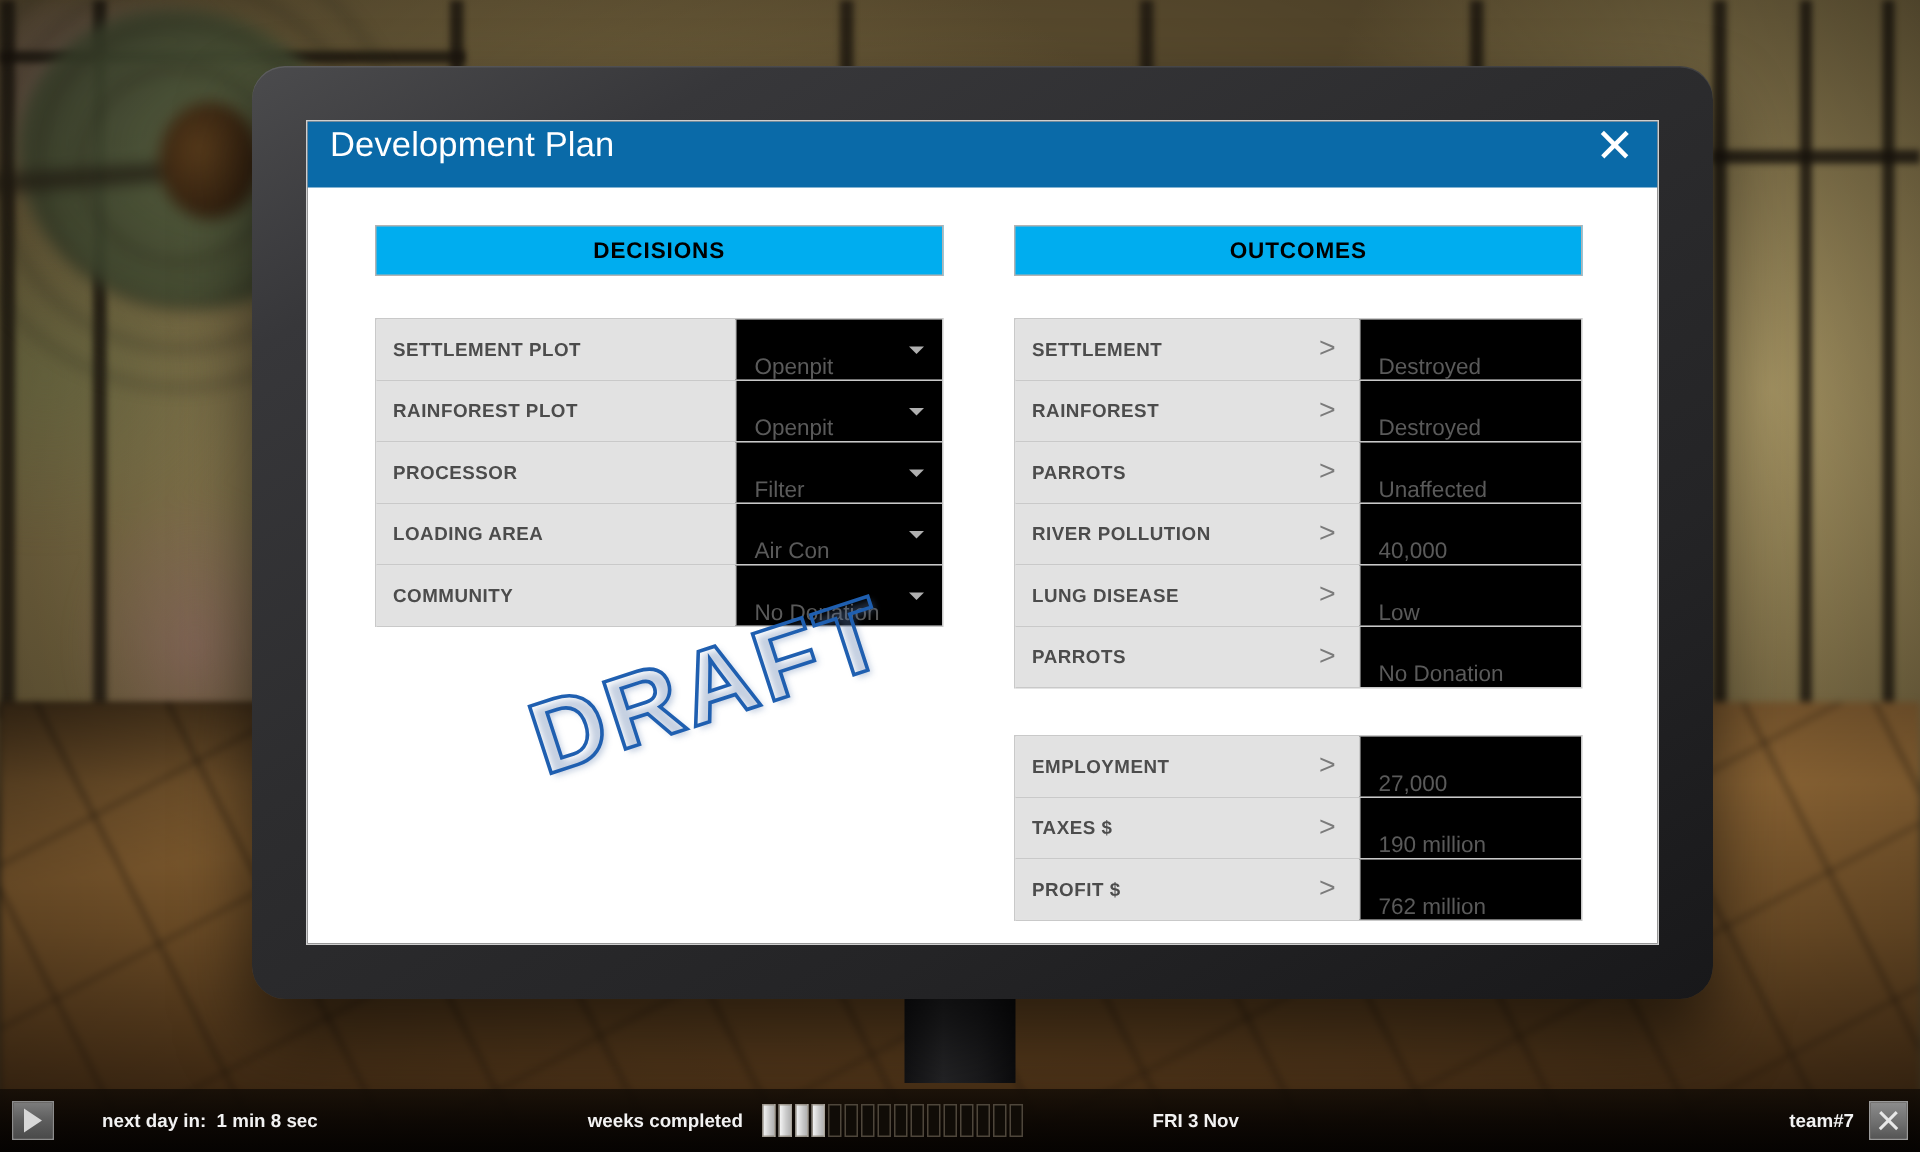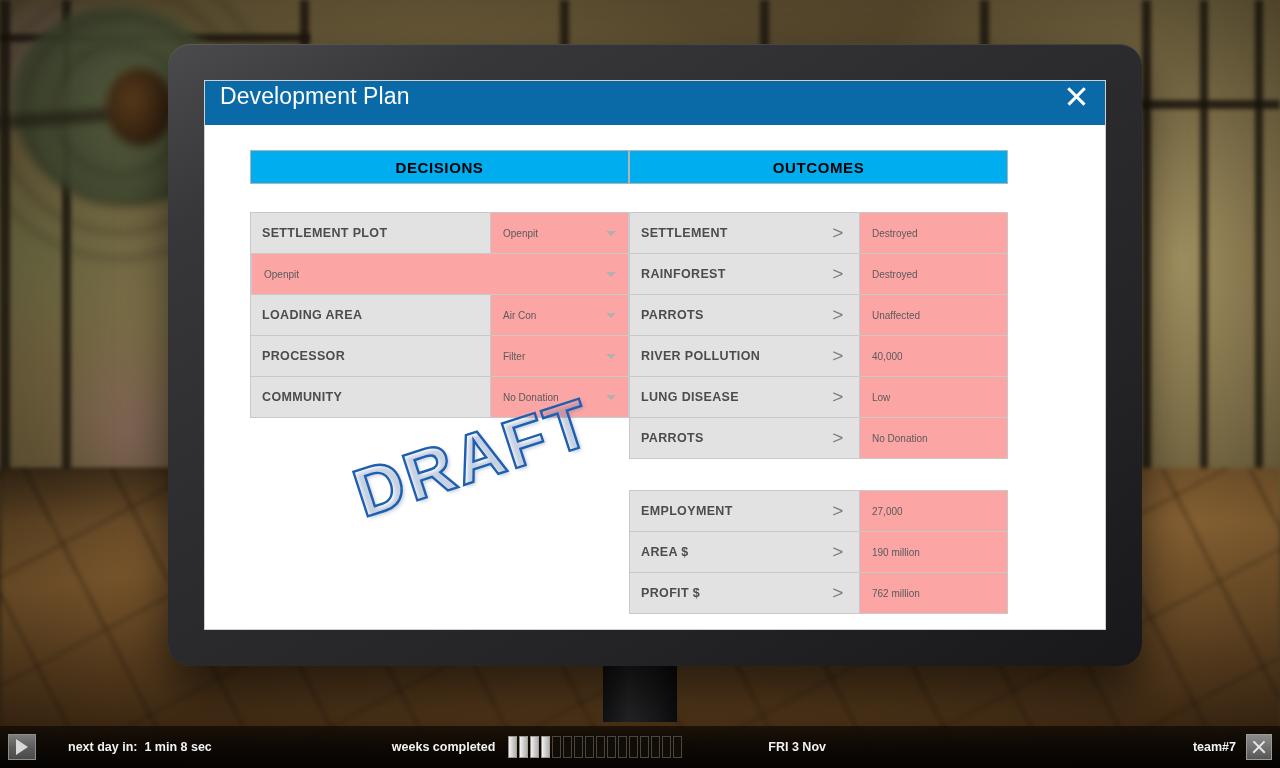--- a/index.html
+++ b/index.html
@@ -169,20 +169,21 @@
     background: #ffffff;
   }
   #close-btn::before { transform: rotate(45deg); }
   #close-btn::after  { transform: rotate(-45deg); }
 
   #dialog-body {
     flex: 1 1 auto;
     position: relative;
     display: flex;
     padding: 25px 23px 0 45px;
+    gap: 47px;
   }
   .column { width: 379px; position: relative; }
 
   .col-header {
     height: 34px;
     background: #00adef;
     border: 1px solid #b3b3b3;
     display: flex;
     align-items: center;
     justify-content: center;
@@ -223,26 +224,26 @@
     display: flex;
     align-items: center;
     justify-content: center;
     color: #7b7b7b;
     font-size: 19px;
     font-weight: 400;
     font-family: "Liberation Sans", sans-serif;
   }
 
   .row-value {
-    background: #fca5a5;
-    display: flex;
-    align-items: center;
+    background: #000000;
+    display: flex;
+    align-items: flex-end;
     padding-left: 12px;
     color: #5a5a5a;
-    font-size: 10px;
+    font-size: 15px;
     border-left: 1px solid #c9c9c9;
     flex: 1 1 auto;
     position: relative;
   }
   .outcomes .row-value { width: 148px; flex: 0 0 148px; }
 
   .select-arrow {
     position: absolute;
     right: 12px; top: 50%;
     margin-top: -2px;
@@ -377,40 +378,41 @@
 
           <div class="table decisions">
             <div class="row">
               <div class="row-label">SETTLEMENT PLOT</div>
               <div class="row-value">
                 <span>Openpit</span>
                 <span class="select-arrow"></span>
               </div>
             </div>
             <div class="row">
+              <div class="row-label">RAINFOREST PLOT</div>
               <div class="row-value">
                 <span>Openpit</span>
+                <span class="select-arrow"></span>
+              </div>
+            </div>
+            <div class="row">
+              <div class="row-label">PROCESSOR</div>
+              <div class="row-value">
+                <span>Filter</span>
                 <span class="select-arrow"></span>
               </div>
             </div>
             <div class="row">
               <div class="row-label">LOADING AREA</div>
               <div class="row-value">
                 <span>Air Con</span>
                 <span class="select-arrow"></span>
               </div>
             </div>
             <div class="row">
-              <div class="row-label">PROCESSOR</div>
-              <div class="row-value">
-                <span>Filter</span>
-                <span class="select-arrow"></span>
-              </div>
-            </div>
-            <div class="row">
               <div class="row-label">COMMUNITY</div>
               <div class="row-value">
                 <span>No Donation</span>
                 <span class="select-arrow"></span>
               </div>
             </div>
           </div>
 
           <div id="draft">DRAFT</div>
         </div>
@@ -466,21 +468,21 @@
           <div class="table outcomes spaced">
             <div class="row">
               <div class="row-label">
                 <span>EMPLOYMENT</span>
                 <span class="arrow-cell">&gt;</span>
               </div>
               <div class="row-value">27,000</div>
             </div>
             <div class="row">
               <div class="row-label">
-                <span>AREA $</span>
+                <span>TAXES $</span>
                 <span class="arrow-cell">&gt;</span>
               </div>
               <div class="row-value">190 million</div>
             </div>
             <div class="row">
               <div class="row-label">
                 <span>PROFIT $</span>
                 <span class="arrow-cell">&gt;</span>
               </div>
               <div class="row-value">762 million</div>

